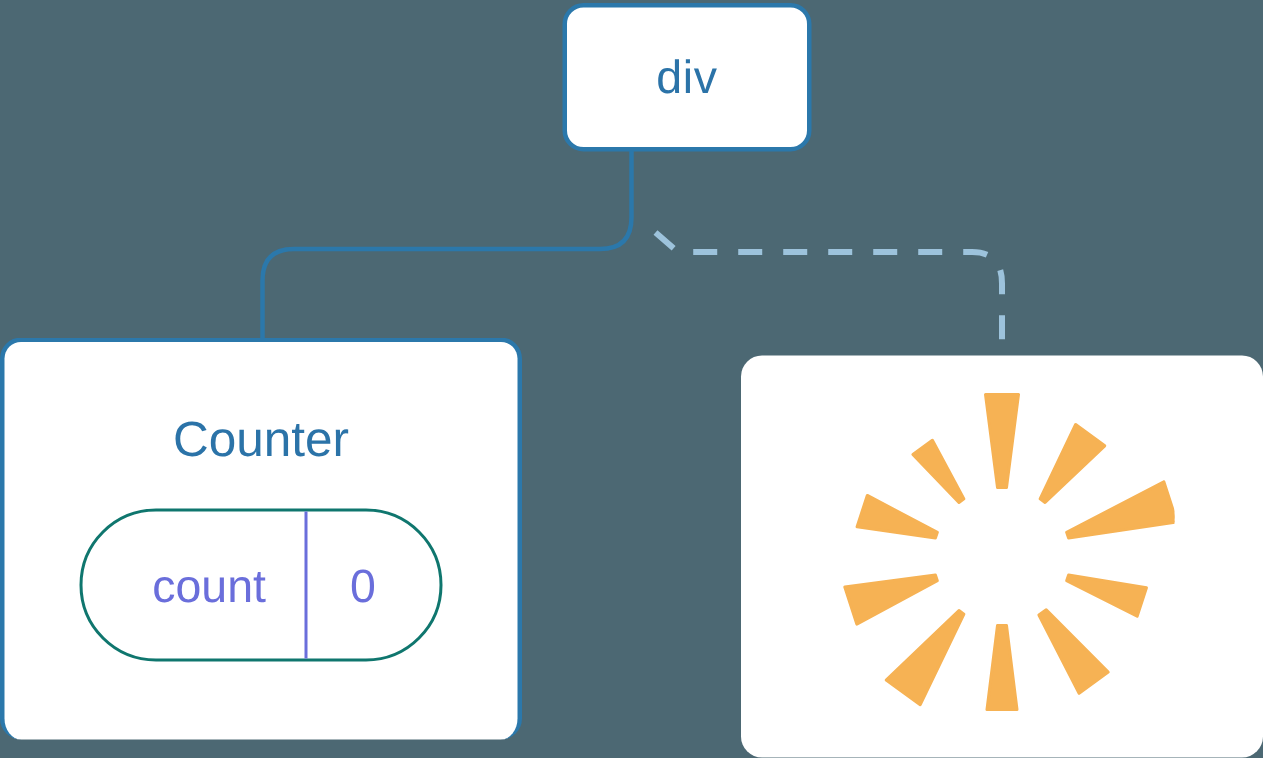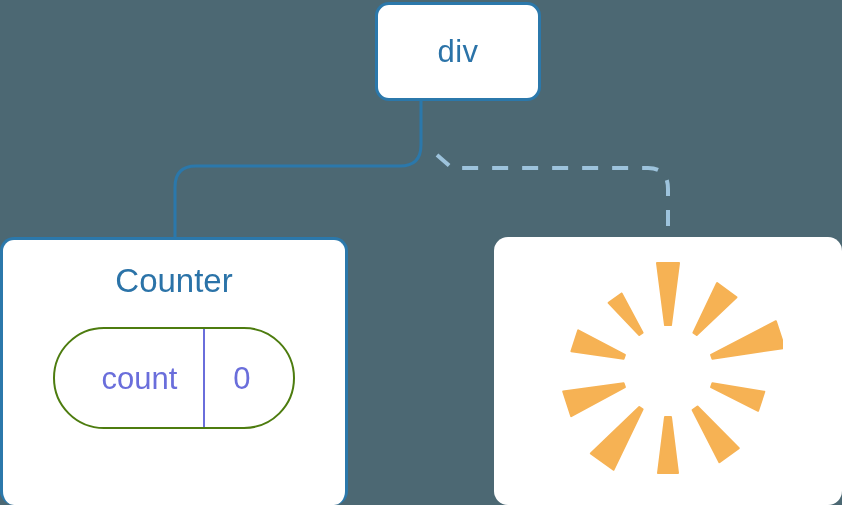--- a/index.html
+++ b/index.html
@@ -54,43 +54,43 @@
   #node-div .node-title {
     font-size: 31px;
     color: #2b73a8;
     letter-spacing: 0.5px;
     line-height: 1;
   }
 
   
   #node-counter {
     left: 0px;
-    top: 237px;
+    top: 225px;
     width: 348px;
     height: 268px;
     border: 3px solid #2b78ab;
     border-radius: 14px;
     border-bottom: none;
     display: flex;
     flex-direction: column;
     align-items: center;
-    padding-top: 24px;
+    padding-top: 48px;
   }
   #node-counter .node-title {
     font-size: 33px;
     color: #2b73a8;
     line-height: 1;
     margin-bottom: 30px;
   }
 
   
   .state-pill {
     display: flex;
     align-items: stretch;
-    border: 2px solid #4d7c0f;
+    border: 2px solid #0f766e;
     border-radius: 999px;
     height: 102px;
     background: #ffffff;
     box-sizing: border-box;
   }
   .state-pill .pill-key {
     display: flex;
     align-items: center;
     justify-content: center;
     padding: 0 26px 0 46px;

